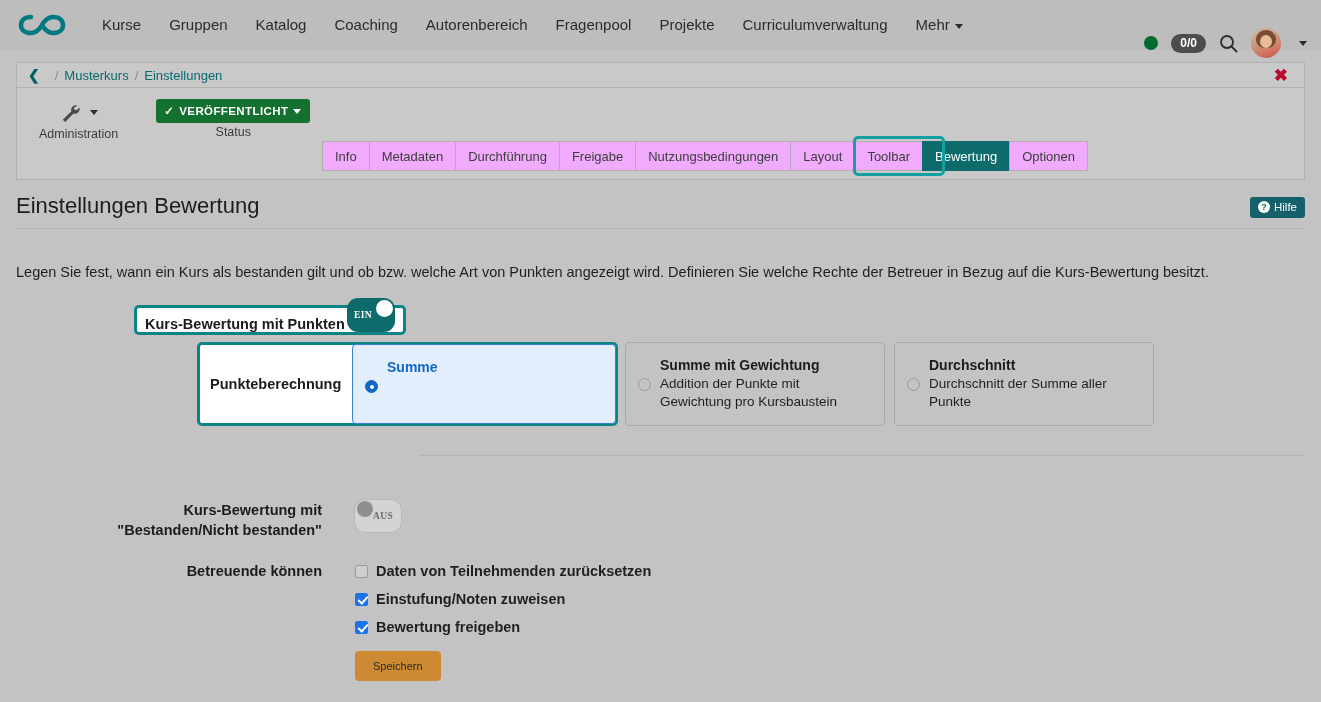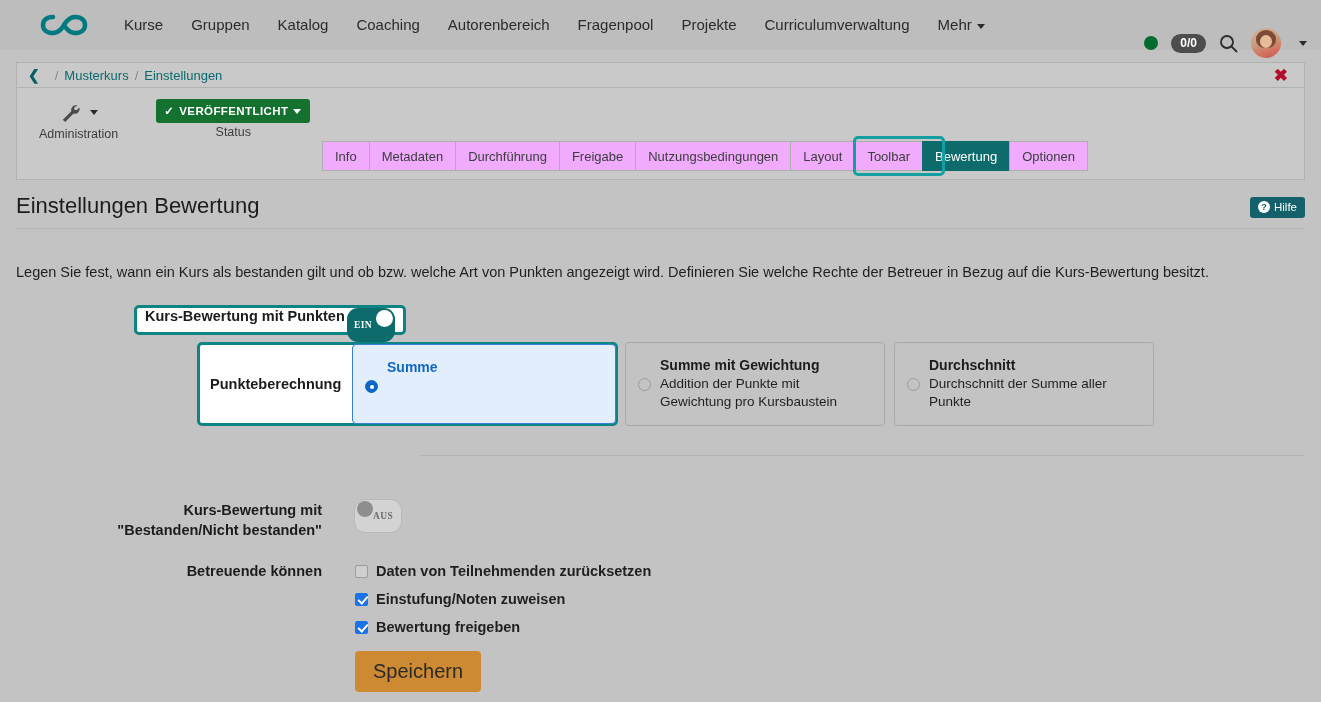--- a/index.html
+++ b/index.html
@@ -9,21 +9,21 @@
     background: #c3c3c3;
     font-family: "Liberation Sans", sans-serif;
     overflow: hidden;
   }
 
   
   .navbar {
     position: absolute; top: 0; left: 0;
     width: 1321px; height: 50px;
     background: #bdbdbd;
-    display: flex; align-items: center; padding-left: 22px;
+    display: flex; align-items: center;
   }
   .navbar-logo {
     margin-left: 18px; margin-right: 22px;
     display: flex; align-items: center;
   }
   .nav-links { display: flex; align-items: center; }
   .nav-link {
     color: #2b2b2b;
     font-size: 15px;
     padding: 0 14px;
@@ -205,21 +205,21 @@
     white-space: nowrap;
   }
 
   
   .hl-toggle {
     position: absolute; left: 134px; top: 305px;
     width: 272px; height: 30px;
     background: #ffffff;
     border: 3px solid #0e8383;
     border-radius: 5px;
-    display: flex; align-items: flex-start;
+    display: flex; align-items: flex-end;
     padding: 0 8px 0 8px;
   }
   .hl-toggle .lbl {
     font-size: 14.5px; font-weight: bold; color: #1c1c1c;
     white-space: nowrap;
   }
   .switch {
     margin-left: auto;
     width: 48px; height: 34px;
     border-radius: 11px;
@@ -355,21 +355,21 @@
     border: solid #fff;
     border-width: 0 2px 2px 0;
     transform: rotate(42deg);
   }
   .cb-text { font-size: 14.5px; color: #1f1f1f; font-weight: bold; }
 
   .save-btn {
     position: absolute; left: 355px; top: 651px;
     background: #cd8a33;
     color: #2a2a2a;
-    font-size: 20px;
+    font-size: 11px;
     border: none; border-radius: 4px;
     padding: 9px 18px;
     cursor: pointer;
     font-family: "Liberation Sans", sans-serif;
   }
 </style>
 </head>
 <body>
 
 <div class="navbar">

